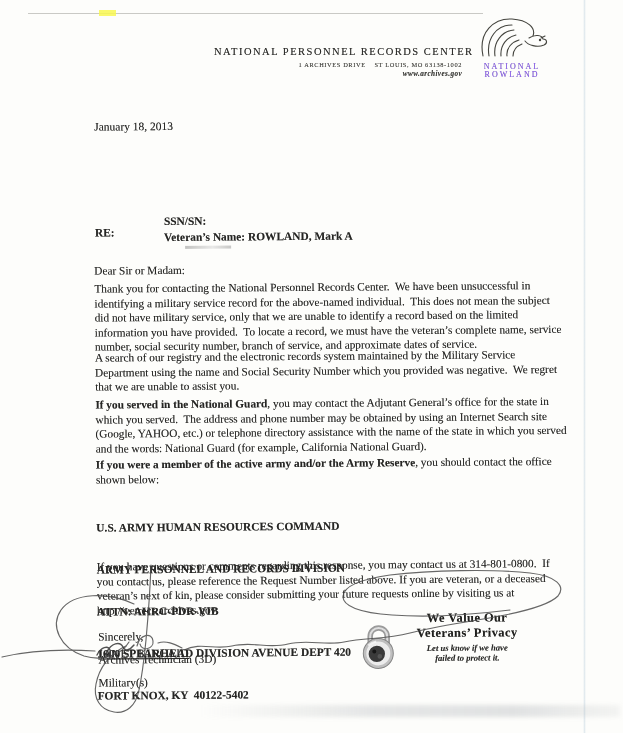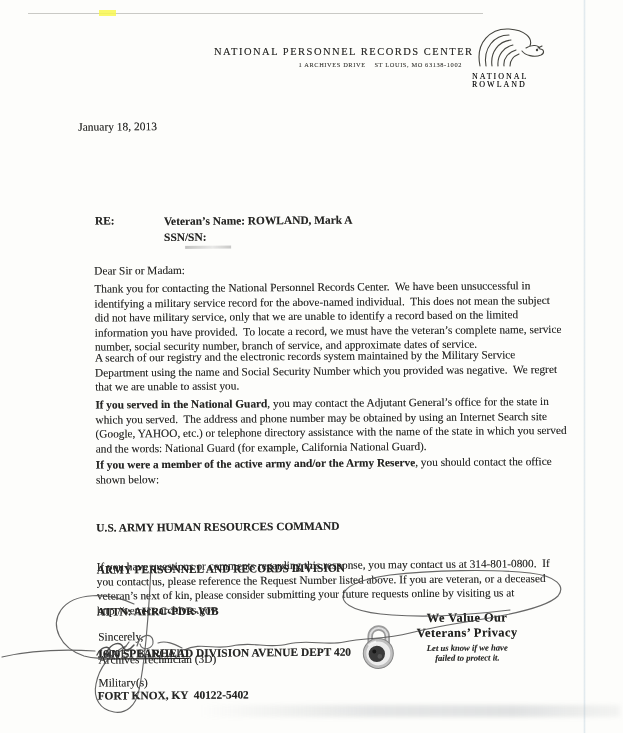--- a/index.html
+++ b/index.html
@@ -17,29 +17,29 @@
   .foldline{left:583px;top:0;width:3px;height:733px;
     background:linear-gradient(to right,rgba(200,216,226,0),rgba(200,216,226,.5),rgba(200,216,226,0));}
   .bottomsmudge{left:200px;top:705px;width:420px;height:12px;
     background:linear-gradient(to right,rgba(160,165,170,0),rgba(160,165,170,.25) 40%,rgba(160,165,170,.3) 75%,rgba(160,165,170,.1));
     filter:blur(2px);}
   
   .header-block{left:214px;top:46px;width:248px;text-align:right;color:#2b2b28;}
   .org-name{font-size:10.5px;letter-spacing:1.5px;white-space:nowrap;}
   .addr-line{font-size:6.4px;letter-spacing:.6px;margin-top:4px;white-space:pre;color:#45453f;}
   .website{font-size:7.2px;font-style:italic;font-weight:bold;letter-spacing:.4px;margin-top:2px;color:#3c3c38;}
-  .logo-block{left:472px;top:24px;width:80px;color:#000000;}
+  .logo-block{left:472px;top:14px;width:80px;text-align:center;color:#8b5cf6;}
   .logo-text{font-size:8px;letter-spacing:2px;line-height:10px;margin-top:-2px;}
   
   .content{position:absolute;left:0;top:0;width:623px;height:733px;transform:rotate(-0.45deg);transform-origin:300px 360px;}
   .para{position:absolute;left:95px;width:472px;font-size:11.3px;line-height:14.6px;white-space:pre-wrap;}
   .b{font-weight:bold;}
-  .date-line{left:80px;top:119px;font-size:11.5px;}
+  .date-line{left:96px;top:119px;font-size:11.5px;}
   .re-row{left:96px;top:213px;font-size:11.4px;font-weight:bold;display:flex;}
-  .re-label{width:69px;}
+  .re-label{width:69px;margin-top:12px;}
   .re-lines{line-height:15.5px;}
   .ssn-smudge{left:186px;top:245px;width:46px;height:3px;
     background:linear-gradient(to right,rgba(120,120,120,.45),rgba(120,120,120,.15) 60%,rgba(120,120,120,.4));
     filter:blur(.6px);}
   .addr-block{left:95px;top:491px;font-size:11.4px;font-weight:bold;line-height:14px;white-space:pre;}
   .url{}
   .sig-block div{position:absolute;left:96px;font-size:11.4px;}
   
   .stamp-text{left:390px;top:612px;width:150px;text-align:center;color:#20201e;}
   .stamp-l1{font-size:12.5px;font-weight:bold;letter-spacing:.4px;}
@@ -54,20 +54,21 @@
 <div id="page" class="scan">
 
   <div class="abs scanline"></div>
   <div class="abs yellowmark"></div>
   <div class="abs foldline"></div>
   <div class="abs bottomsmudge"></div>
 
   <div class="abs header-block">
     <div class="org-name">NATIONAL PERSONNEL RECORDS CENTER</div>
     <div class="addr-line">1 ARCHIVES DRIVE    ST LOUIS, MO 63138-1002</div>
+    <div class="website">www.archives.gov</div>
   </div>
 
   <div class="abs logo-block">
     <svg width="74" height="46" viewBox="0 0 74 46">
       <g fill="none" stroke="#44443e" stroke-width="1.1" stroke-linecap="round">
         <path d="M8,42 C3,18 19,4 37,5 C53,6 61,14 58,22"></path>
         <path d="M14,42 C11,24 22,11 37,11"></path>
         <path d="M20,42 C18,28 27,17 39,16"></path>
         <path d="M26,42 C25,31 32,23 41,21"></path>
         <path d="M32,42 C31,34 37,28 44,26"></path>
@@ -81,22 +82,22 @@
     <div class="logo-text">ROWLAND</div>
   </div>
 
   <div class="content">
 
     <div class="abs date-line">January 18, 2013</div>
 
     <div class="abs re-row">
       <div class="re-label">RE:</div>
       <div class="re-lines">
+        <div>SSN/SN:</div>
         <div>Veteran’s Name:  ROWLAND, Mark A</div>
-        <div>SSN/SN:</div>
       </div>
     </div>
     <div class="abs ssn-smudge"></div>
 
     <div class="abs para" style="top:262px;">Dear Sir or Madam:</div>
 
     <div class="abs para" style="top:280px;">Thank you for contacting the National Personnel Records Center.  We have been unsuccessful in identifying a military service record for the above-named individual.  This does not mean the subject did not have military service, only that we are unable to identify a record based on the limited information you have provided.  To locate a record, we must have the veteran’s complete name, service number, social security number, branch of service, and approximate dates of service.</div>
 
     <div class="abs para" style="top:349px;">A search of our registry and the electronic records system maintained by the Military Service Department using the name and Social Security Number which you provided was negative.  We regret that we are unable to assist you.</div>
 

